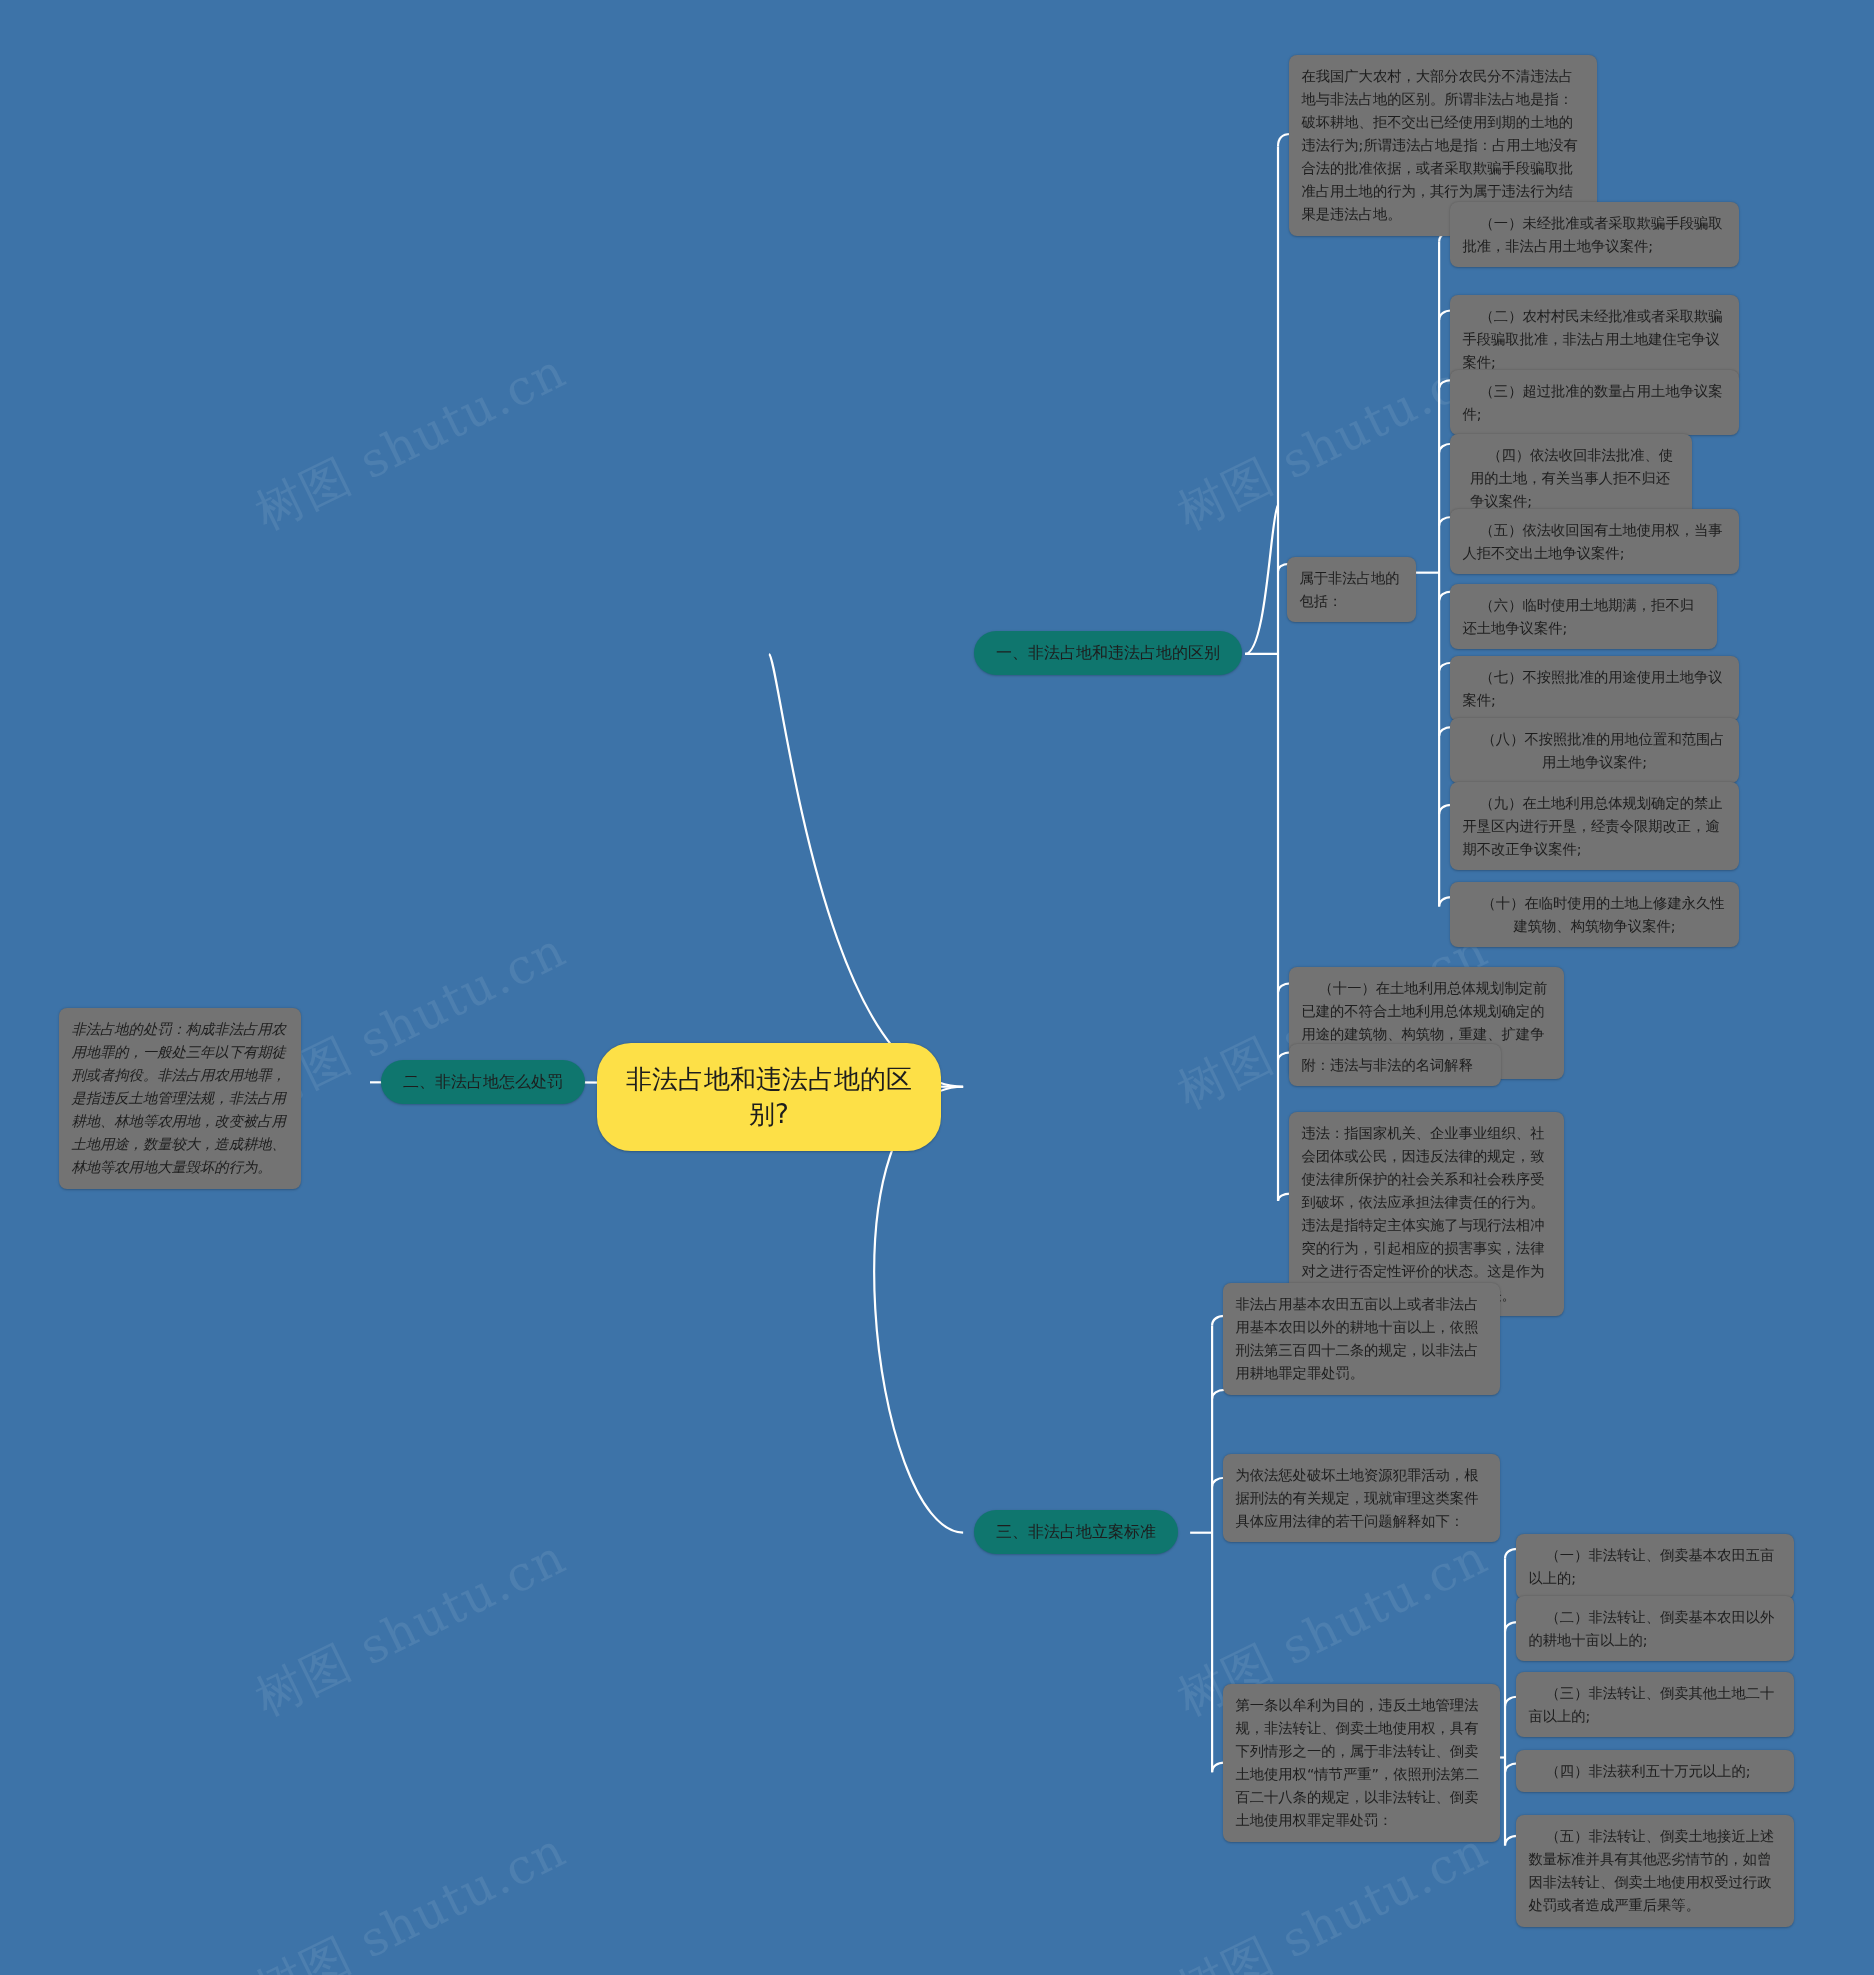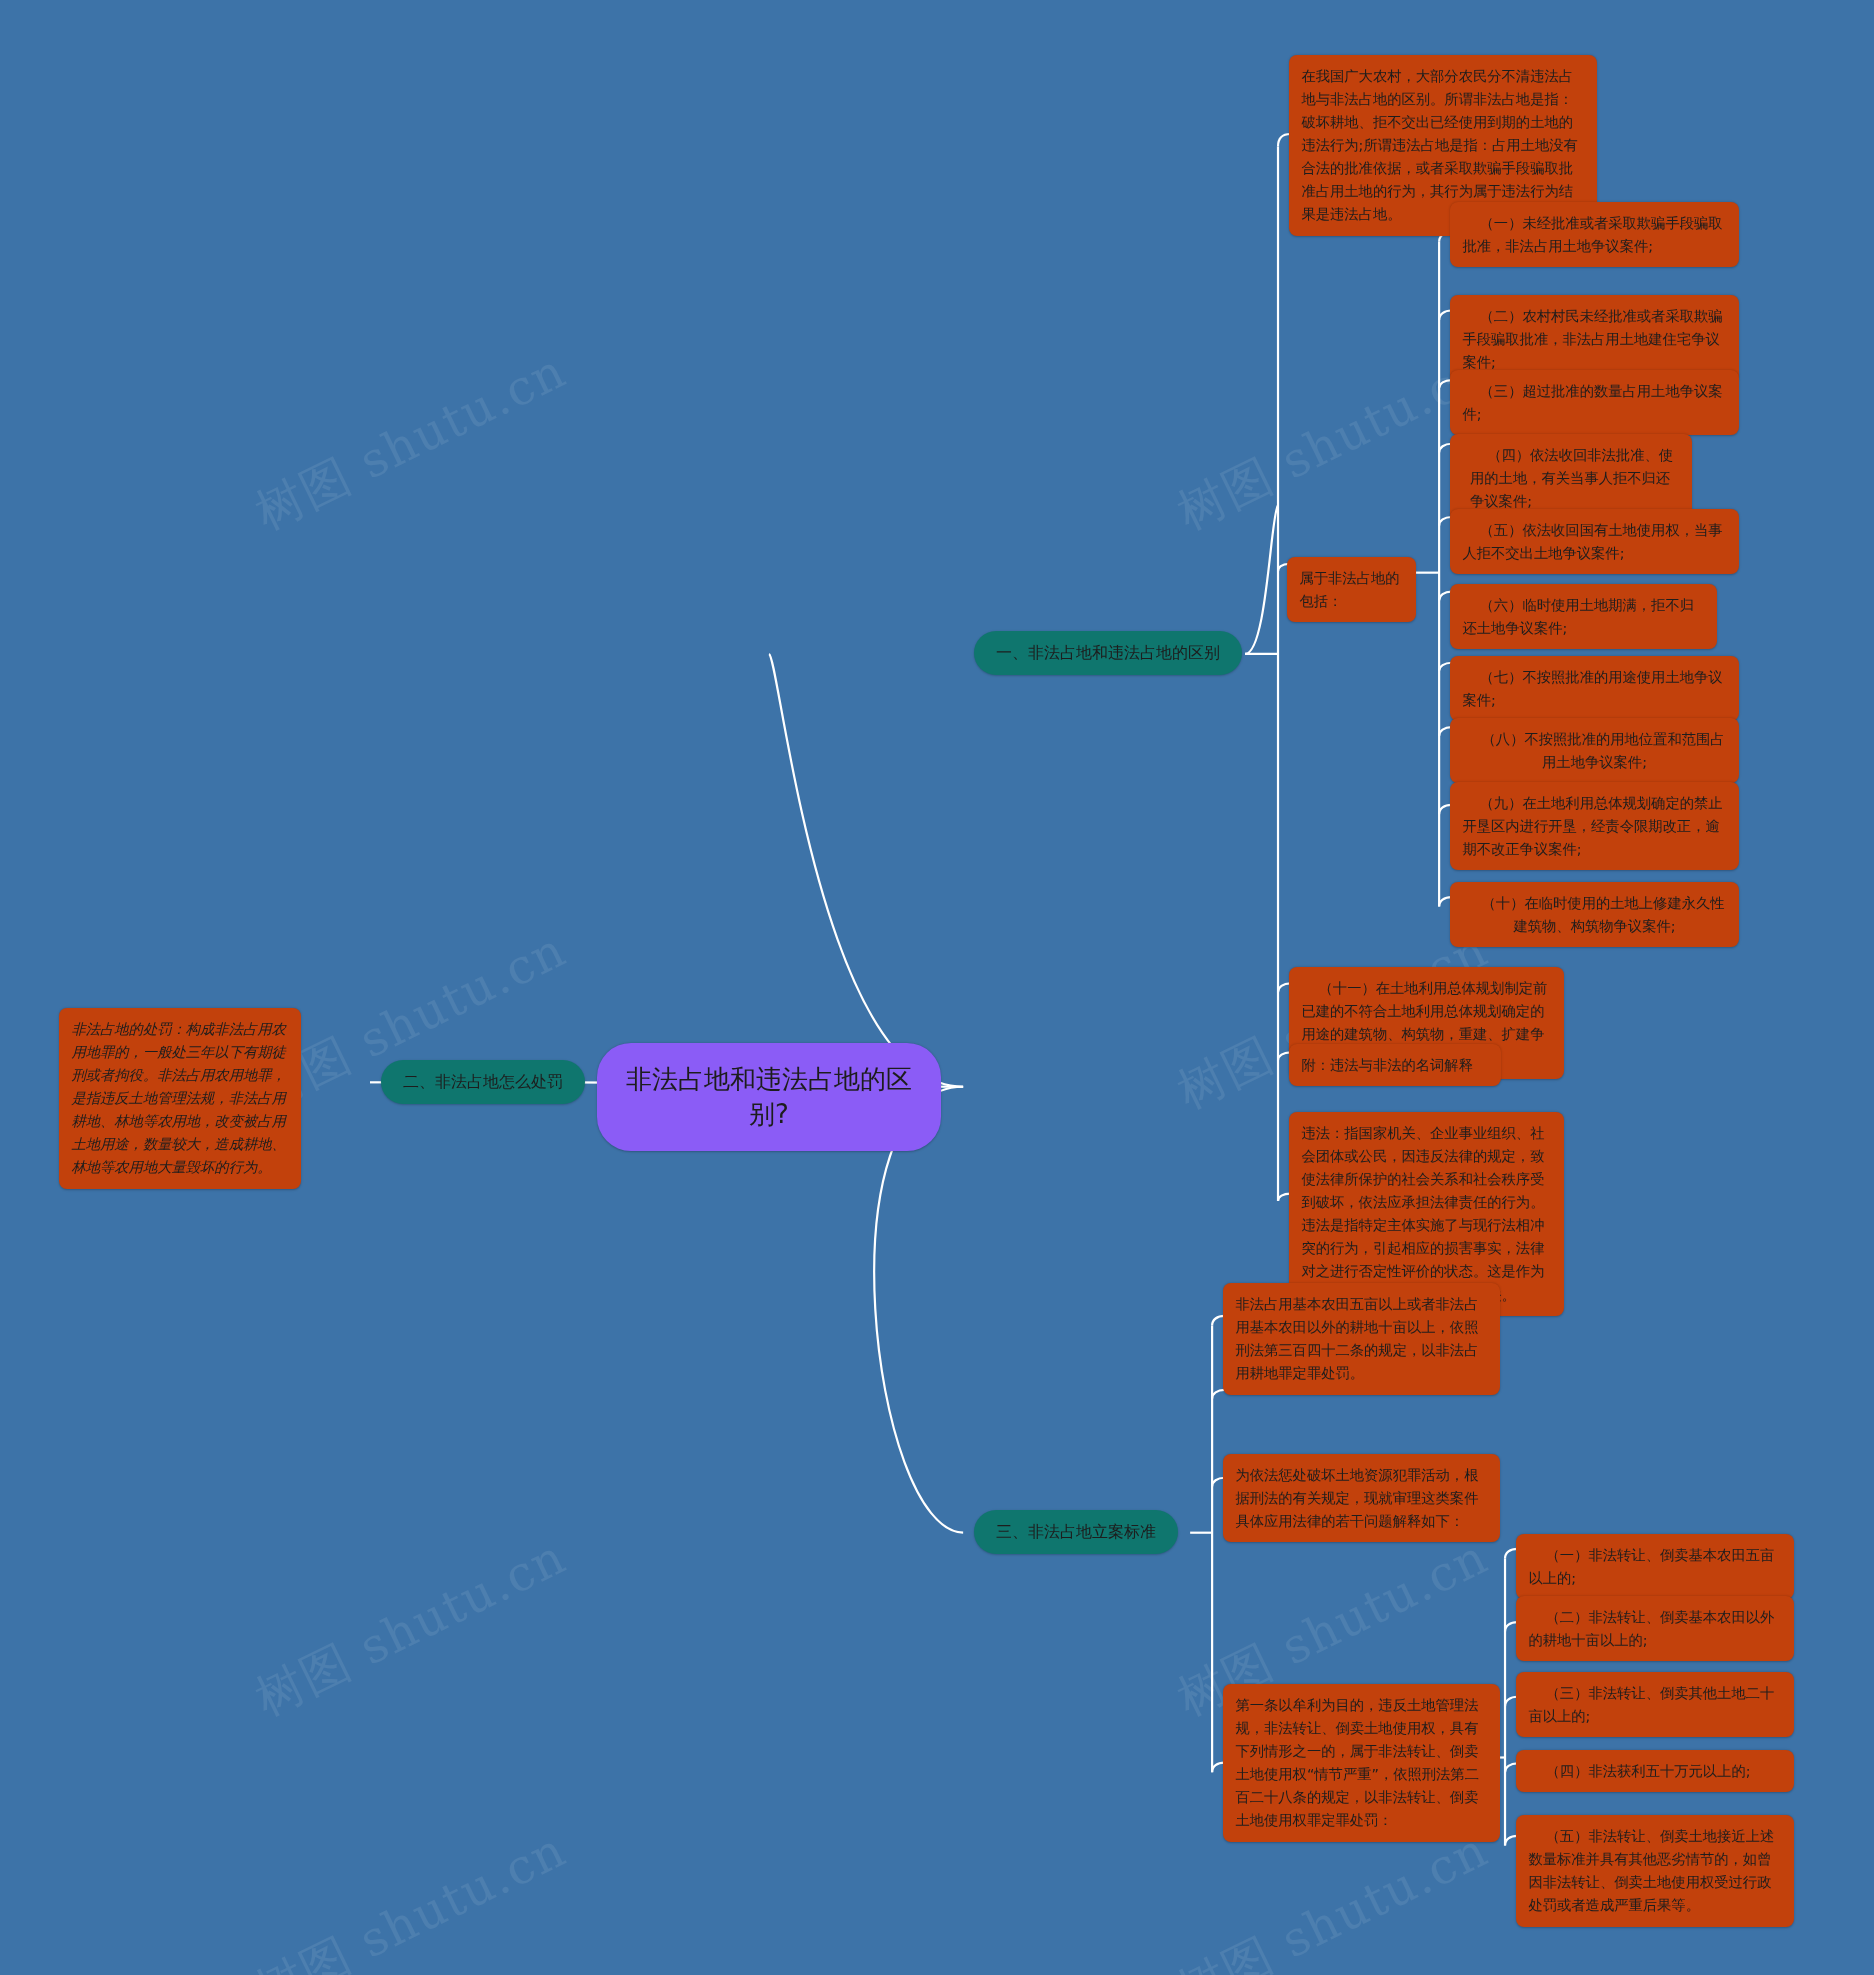--- a/index.html
+++ b/index.html
@@ -23,32 +23,32 @@
   svg#links path{fill:none;stroke:#ffffff;stroke-width:3;}
 
   .node{
     position:absolute;background:#f0f0f0;color:#1d1d1d;
     box-sizing:border-box;box-shadow:0 0.7px 2.2px rgba(0,0,0,.25);
   }
   .node .txt{display:block;}
 
   
   .root{
-    background:#8b5cf6;border-radius:34px;
+    background:#fde047;border-radius:34px;
     padding:19px 25px;width:344px;
     font-size:26px;line-height:1.35;text-align:center;font-weight:400;
   }
   
   .l1{
     background:#0f766e;border-radius:25px;
     padding:11.7px 22px;font-size:16px;line-height:1.3;white-space:nowrap;
   }
   
   .leaf{
-    background:#c2410c;border-radius:8px;
+    background:#737373;border-radius:8px;
     padding:9.5px 12.4px;font-size:14.3px;line-height:1.62;
   }
   .indent{text-indent:1.2em;display:block;}
 </style>
 </head>
 <body>
 
 <div id="stage">
 
   <div class="wm" style="left:242px;top:410px;transform:rotate(-26deg);">树图 shutu.cn</div>

